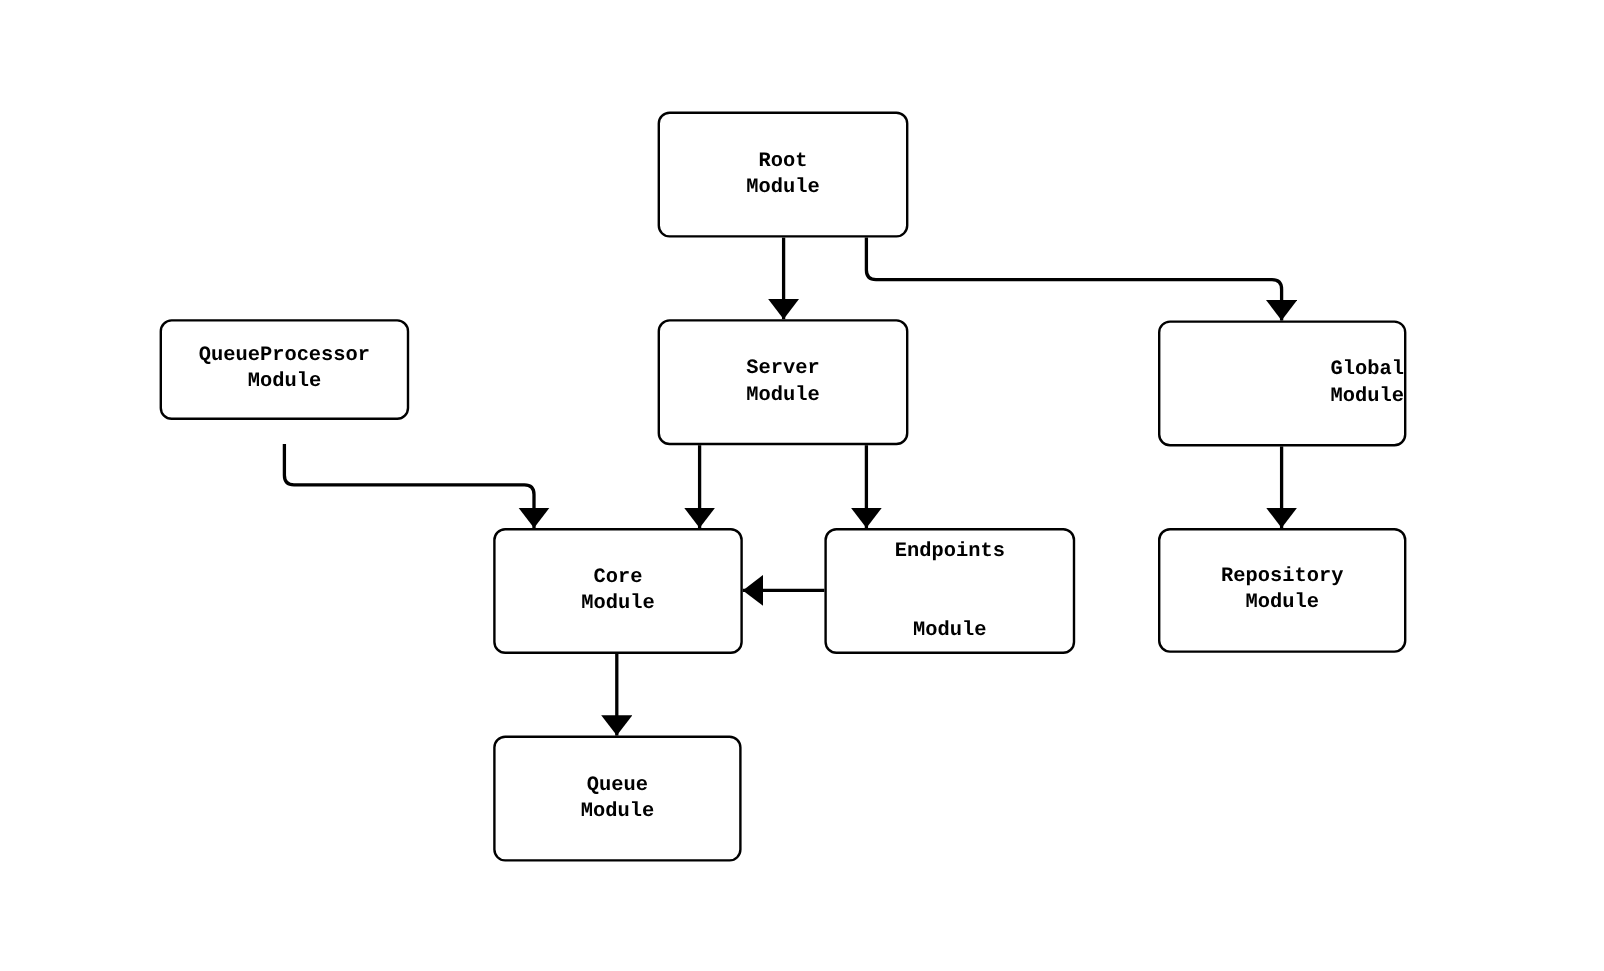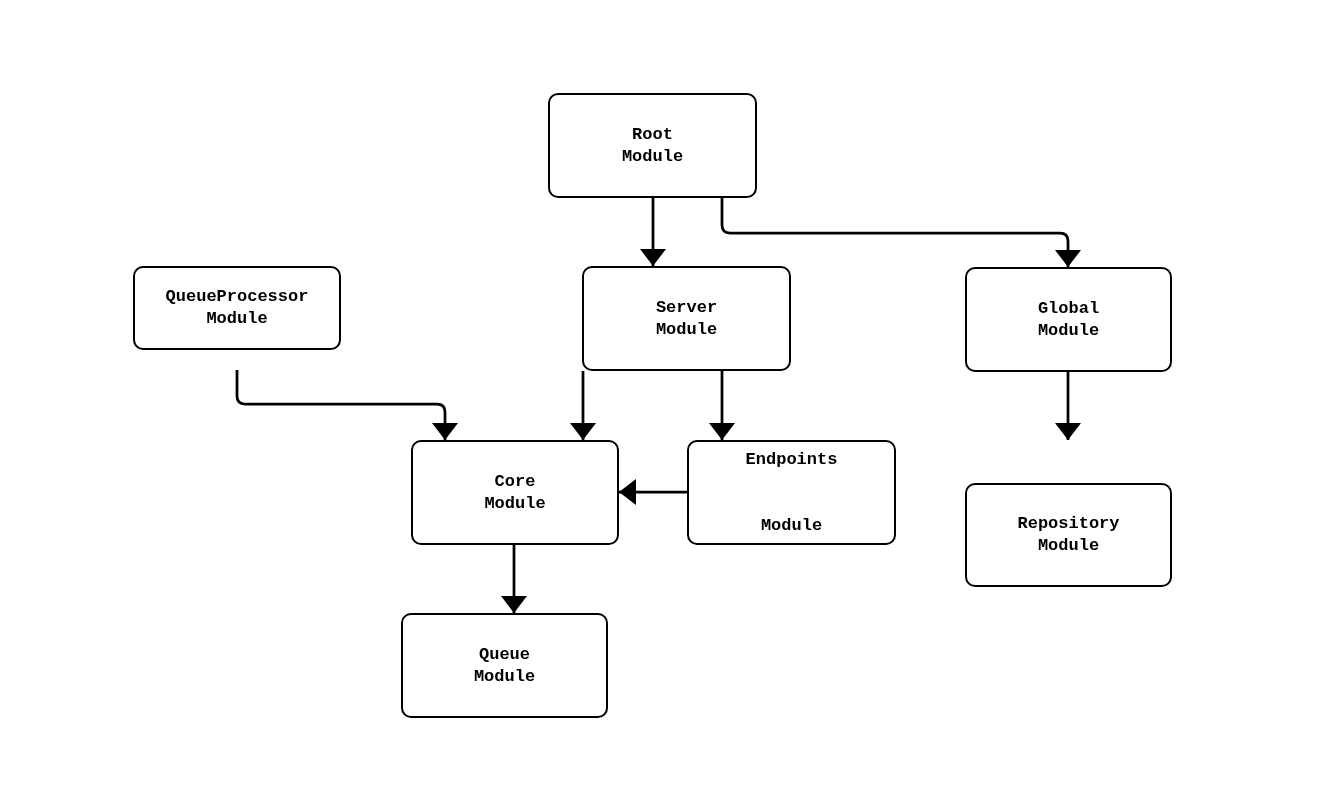--- a/index.html
+++ b/index.html
@@ -72,43 +72,43 @@
   <div class="node" style="left: 548px; top: 93px; width: 209px; height: 105px;">
     <span class="node-line">Root</span>
     <span class="node-line">Module</span>
   </div>
 
   <div class="node" style="left: 133px; top: 266px; width: 208px; height: 84px;">
     <span class="node-line">QueueProcessor</span>
     <span class="node-line">Module</span>
   </div>
 
-  <div class="node" style="left: 548px; top: 266px; width: 209px; height: 105px; margin-left: 34px;">
+  <div class="node" style="left: 548px; top: 266px; width: 209px; height: 105px;">
     <span class="node-line">Server</span>
     <span class="node-line">Module</span>
   </div>
 
-  <div class="node" style="left: 965px; top: 267px; width: 207px; height: 105px;">
+  <div class="node" style="left: 965px; top: 267px; width: 207px; height: 105px; align-items: flex-end;">
     <span class="node-line">Global</span>
     <span class="node-line">Module</span>
   </div>
 
   <div class="node" style="left: 411px; top: 440px; width: 208px; height: 105px; justify-content: center;">
     <span class="node-line">Core</span>
     <span class="node-line">Module</span>
   </div>
 
   <div class="node" style="left: 687px; top: 440px; width: 209px; height: 105px; gap: 44px;">
     <span class="node-line">Endpoints</span>
     <span class="node-line">Module</span>
   </div>
 
-  <div class="node" style="left: 965px; top: 440px; width: 207px; height: 104px; margin-top: 43px;">
+  <div class="node" style="left: 965px; top: 440px; width: 207px; height: 104px;">
     <span class="node-line">Repository</span>
     <span class="node-line">Module</span>
   </div>
 
-  <div class="node" style="left: 401px; top: 613px; width: 207px; height: 105px;">
+  <div class="node" style="left: 411px; top: 613px; width: 207px; height: 105px;">
     <span class="node-line">Queue</span>
     <span class="node-line">Module</span>
   </div>
 
 </div>
 
 </body></html>

